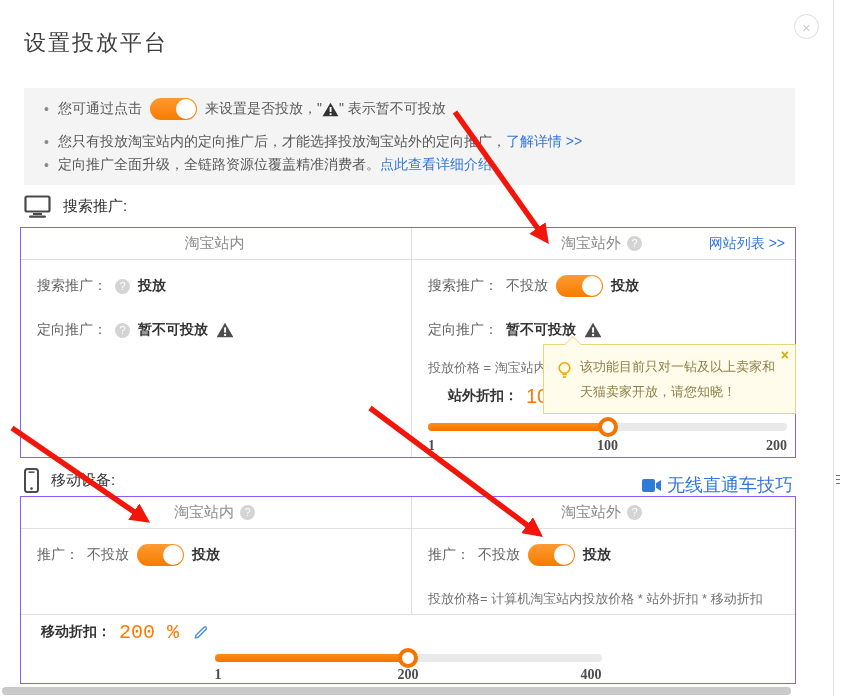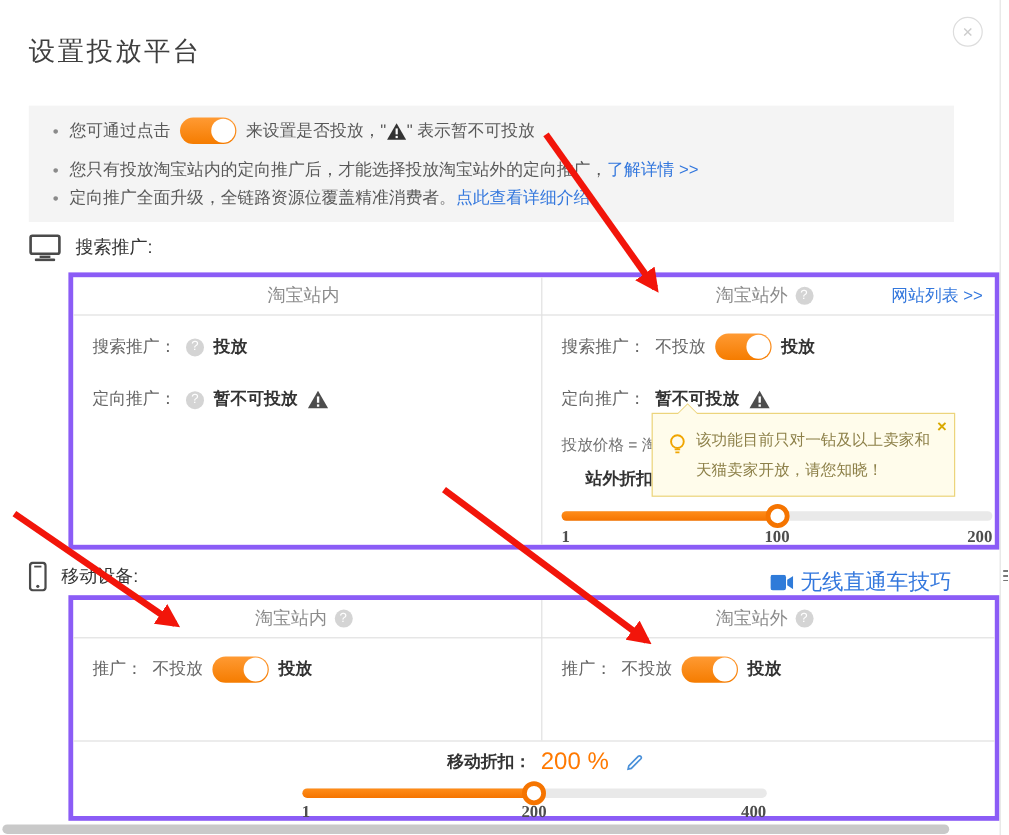--- a/index.html
+++ b/index.html
@@ -21,21 +21,21 @@
   .toggle{position:relative;display:inline-block;width:47px;height:22px;border-radius:11px;
     background:linear-gradient(180deg,#ff9a33,#f57c00);vertical-align:middle;cursor:pointer;flex:0 0 auto;}
   .toggle .knob{position:absolute;top:1px;right:1px;width:20px;height:20px;border-radius:50%;background:#fff;}
 
   .warn-svg{flex:0 0 auto;vertical-align:middle;}
 
   .sec{position:absolute;left:24px;display:flex;align-items:center;gap:12px;font-size:15px;color:#333;}
   .sec1{top:195px;}
   .sec2{top:468px;}
 
-  .tbl{position:absolute;left:20px;width:776px;border:4px solid #8b5cf6;box-sizing:border-box;background:#fff;margin-left:37px;}
+  .tbl{position:absolute;left:20px;width:776px;border:1px solid #8b5cf6;box-sizing:border-box;background:#fff;}
   .tbl1{top:227px;height:231px;}
   .tbl2{top:496px;height:188px;}
   .thead{height:31px;border-bottom:1px solid #e0e0e0;display:flex;}
   .th{flex:1;display:flex;align-items:center;justify-content:center;gap:6px;color:#8c8c8c;font-size:15px;position:relative;}
   .vdiv{position:absolute;top:0;left:390px;width:1px;bottom:0;background:#e0e0e0;}
   .tbl2 .vdiv{bottom:auto;height:117px;}
   .hsep{position:absolute;left:0;right:0;top:117px;height:1px;background:#e0e0e0;}
   .site-link{position:absolute;right:10px;top:7px;font-size:14px;}
 
   .cell{position:absolute;top:31px;font-size:14px;color:#666;}
@@ -63,21 +63,21 @@
   .tooltip{position:absolute;left:543px;top:344px;width:253px;box-sizing:border-box;background:#fffceb;
     border:1px solid #ecd47c;padding:9px 14px 9px 36px;font-size:13px;line-height:25px;color:#8d8049;z-index:20;}
   .tp-out{position:absolute;left:20px;top:-9px;width:0;height:0;border:9px solid transparent;border-top:none;border-bottom:9px solid #ecd47c;}
   .tp-in{position:absolute;left:21px;top:-8px;width:0;height:0;border:8px solid transparent;border-top:none;border-bottom:8px solid #fffceb;}
   .bulb{position:absolute;left:13px;top:16px;}
   .tclose{position:absolute;right:6px;top:2px;color:#d9a900;font-weight:700;font-size:14px;cursor:pointer;line-height:16px;}
 
   .video-link{position:absolute;right:48px;top:473px;display:flex;align-items:center;gap:6px;font-size:18px;z-index:5;}
 
   .t2-bottom{position:absolute;left:0;right:0;top:118px;}
-  .mdline{display:flex;justify-content:center;align-items:center;margin-top:4px;height:26px;}
+  .mdline{display:flex;justify-content:flex-start;align-items:center;margin-top:4px;height:26px;font-family:Liberation Mono, monospace;}
   .mdline .pencil{margin-left:14px;cursor:pointer;}
   .s2wrap{width:387px;margin:9px auto 0;}
   .s2wrap .ticks{margin-top:6px;}
 
   .arrows{position:absolute;left:0;top:0;z-index:60;pointer-events:none;}
   .gutter{position:absolute;left:833px;top:0;width:8px;height:696px;background:#fff;border-left:1px solid #e4e4e4;box-sizing:border-box;z-index:40;}
   .frag{position:absolute;left:836px;top:475px;width:4px;height:11px;z-index:45;
     background:repeating-linear-gradient(180deg,#777 0 1.5px,transparent 1.5px 4px);}
   .hscroll{position:absolute;left:2px;top:687px;width:789px;height:8px;background:#c9c9c9;border-radius:4px;z-index:30;cursor:pointer;}
 </style>
@@ -247,20 +247,21 @@
 
     <div class="cell cr">
       <div class="row">
         <span>推广：</span>
         <span>不投放</span>
         <span class="toggle">
           <i class="knob"></i>
           </span>
         <span class="bval">投放</span>
       </div>
+      <div class="formula" style="margin-top:24px;">投放价格= 计算机淘宝站内投放价格 * 站外折扣 * 移动折扣</div>
     </div>
 
     <div class="t2-bottom">
       <div class="mdline">
         <span class="dlabel">移动折扣：</span>
         <span class="dval">200 %</span>
         <svg class="pencil" width="16" height="16" viewBox="0 0 16 16">
           <path d="M3 11.2 L11 3.2 a1.5 1.5 0 0 1 2.1 2.1 L5.1 13.3 L2.4 13.9 Z" fill="none" stroke="#4a90d9" stroke-width="1.4"></path>
           </svg>
       </div>

